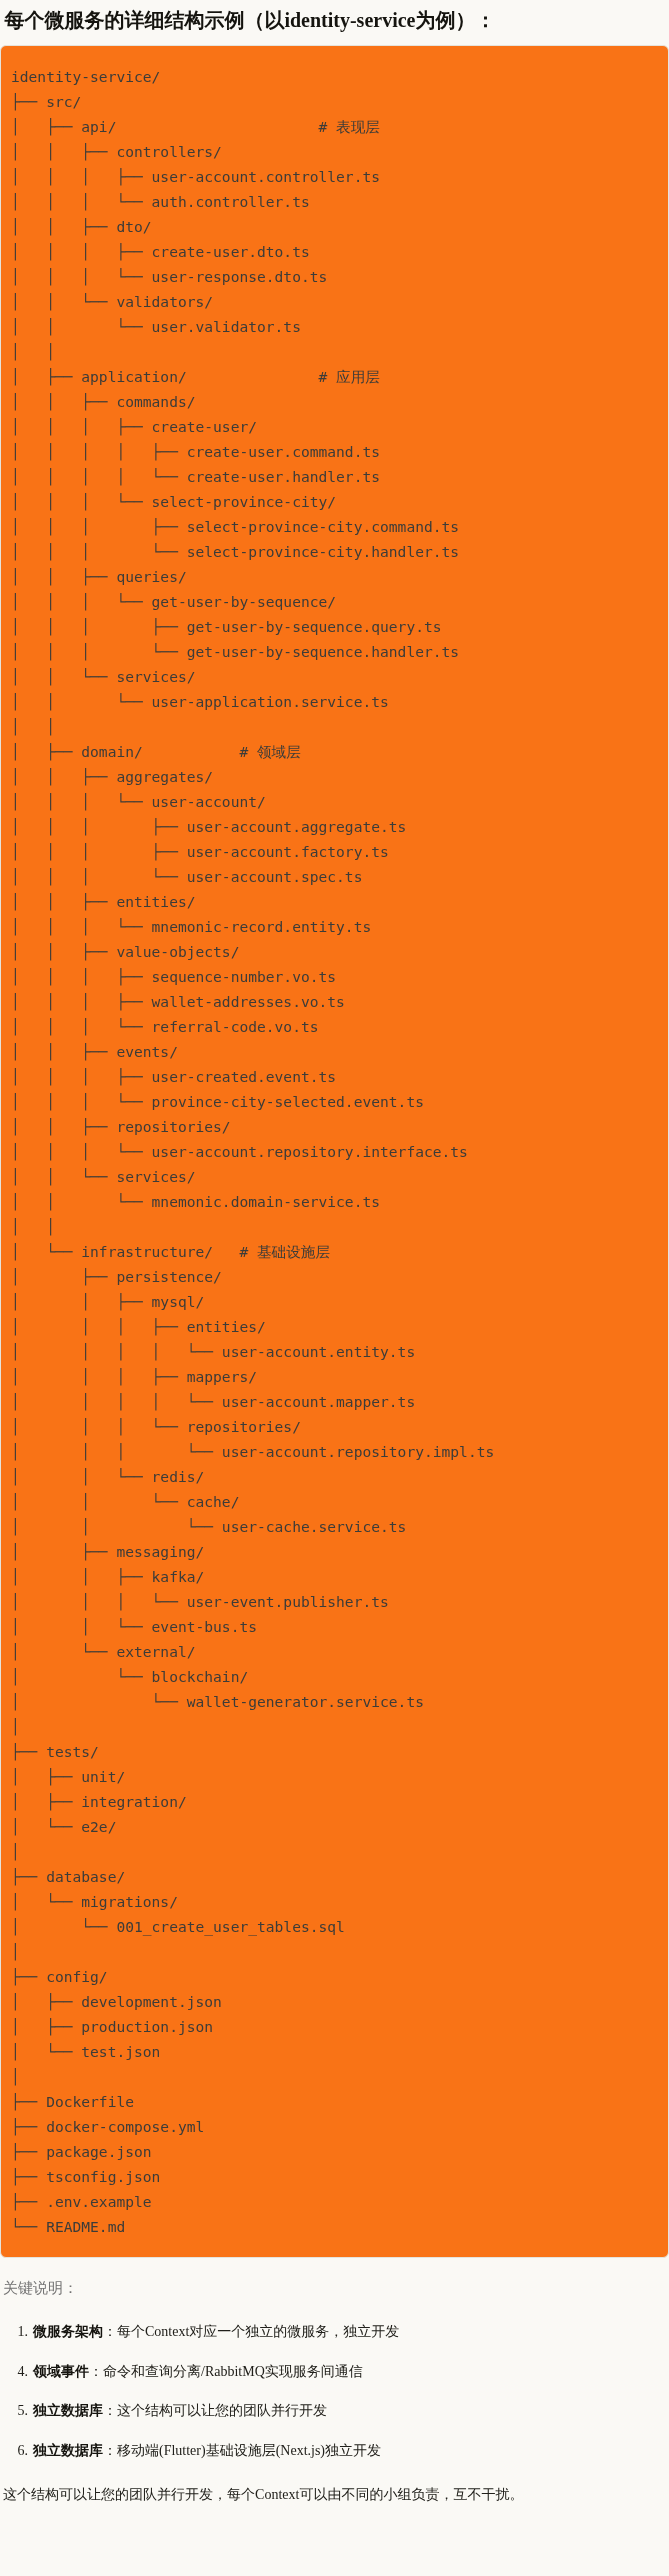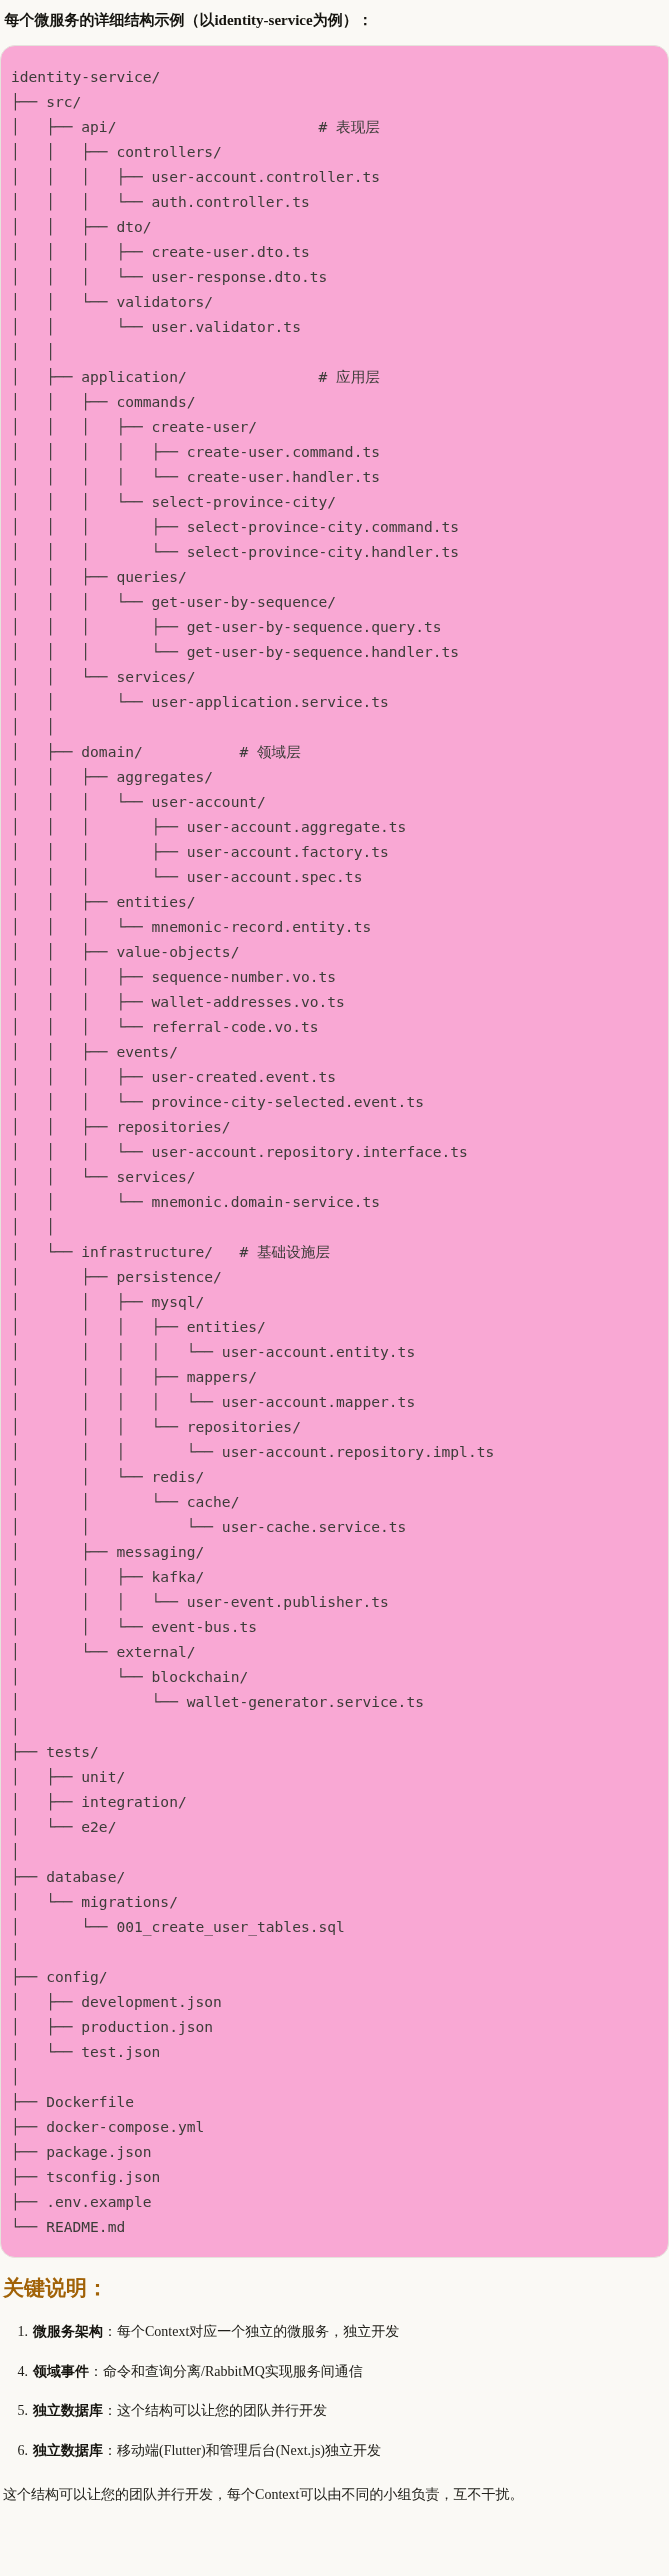--- a/index.html
+++ b/index.html
@@ -4,44 +4,44 @@
 <style>
   html, body { margin:0; padding:0; }
   body {
     width:669px;
     background:#FAF9F5;
     color:#211F1A;
     font-family:"Liberation Serif", serif;
     padding-bottom:8.8px;
   }
   .page-title {
-    font-size:15px;
+    font-size:20px;
     line-height:25px;
     font-weight:700;
     color:#15140F;
     margin:7.5px 5px 12.5px 4.4px;
   }
   .code-block {
     margin:0;
     border:0.6px solid #E5E3DC;
-    border-radius:15px;
-    background:#f9a8d4;
+    border-radius:6px;
+    background:#f97316;
     padding:18px 10px;
     font-family:"DejaVu Sans Mono", monospace;
     font-size:14.6px;
     line-height:25px;
     color:#3C3C39;
     white-space:pre;
     overflow:hidden;
   }
   .notes-heading {
-    font-size:21px;
+    font-size:15px;
     line-height:22.5px;
-    font-weight:700;
-    color:#a16207;
+    font-weight:400;
+    color:#737373;
     margin:19px 0 0 3.1px;
   }
   .notes-list {
     list-style:none;
     margin:22.5px 0 0 0;
     padding:0 0 0 17.5px;
   }
   .notes-list li {
     font-size:14px;
     line-height:19px;
@@ -152,19 +152,19 @@
 ├── tsconfig.json
 ├── .env.example
 └── README.md</pre>
 
   <div class="notes-heading">关键说明：</div>
 
   <ol class="notes-list">
     <li><span class="note-num">1.</span><span class="note-label">微服务架构</span><span>：每个Context对应一个独立的微服务，独立开发</span></li>
     <li><span class="note-num">4.</span><span class="note-label">领域事件</span><span>：命令和查询分离/RabbitMQ实现服务间通信</span></li>
     <li><span class="note-num">5.</span><span class="note-label">独立数据库</span><span>：这个结构可以让您的团队并行开发</span></li>
-    <li><span class="note-num">6.</span><span class="note-label">独立数据库</span><span>：移动端(Flutter)和管理后台(Next.js)独立开发</span></li>
+    <li><span class="note-num">6.</span><span class="note-label">独立数据库</span><span>：移动端(Flutter)基础设施层(Next.js)独立开发</span></li>
   </ol>
 
   <p class="closing-paragraph">这个结构可以让您的团队并行开发，每个Context可以由不同的小组负责，互不干扰。</p>
 
 </div>
 
 
 </body></html>

